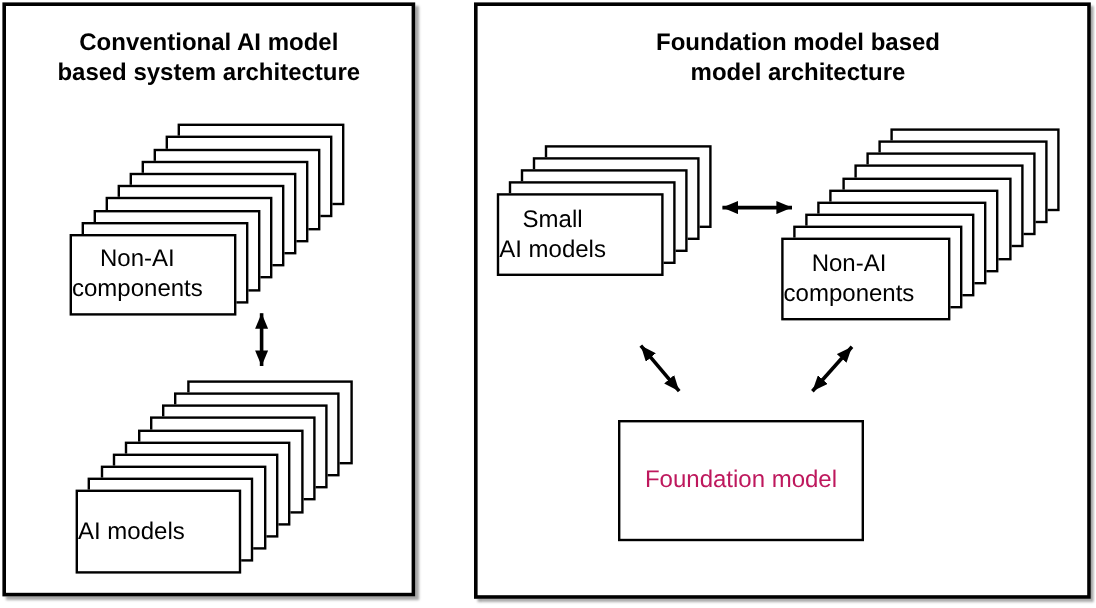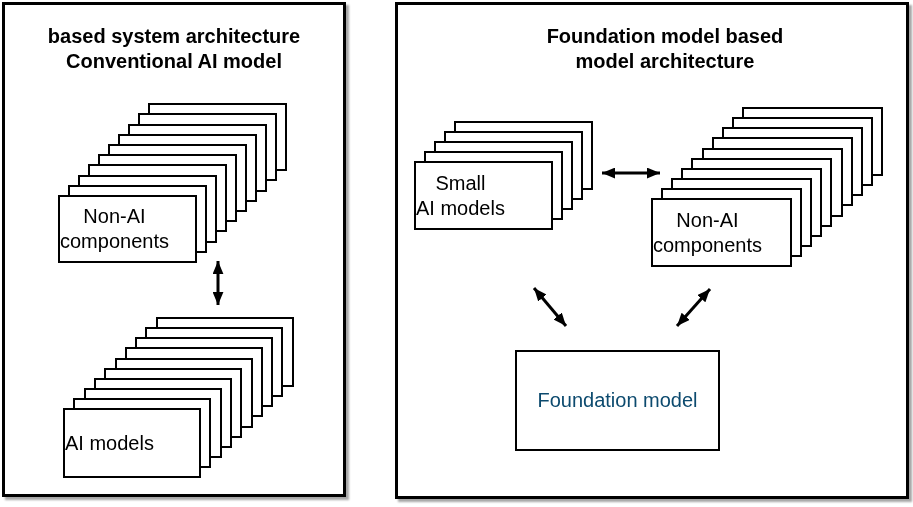--- a/index.html
+++ b/index.html
@@ -55,21 +55,21 @@
     background: #ffffff;
     border: 2px solid #000000;
     display: flex;
     align-items: center;
     justify-content: center;
     z-index: 3;
   }
   .solid-box span {
     font-size: 20px;
     line-height: 25px;
-    color: #0c4a6e;
+    color: #be185d;
   }
   #arrow-overlay {
     position: absolute;
     left: 0; top: 0;
     width: 913px;
     height: 507px;
     pointer-events: none;
     z-index: 4;
   }
   #arrow-overlay line {
@@ -77,22 +77,22 @@
     stroke-width: 3;
   }
 </style>
 </head>
 <body>
 
 <div id="canvas">
 
   <div class="panel" style="left:2px; top:2px; width:344px; height:495px;"></div>
   <div class="panel-title" style="left:2px; top:24px; width:344px;">
+    <span>Conventional AI model</span>
     <span>based system architecture</span>
-    <span>Conventional AI model</span>
   </div>
 
   <div class="panel" style="left:395px; top:2px; width:514px; height:497px;"></div>
   <div class="panel-title" style="left:395px; top:24px; width:540px;">
     <span>Foundation model based</span>
     <span>model architecture</span>
   </div>
 
   <div>
       <div class="stack-box" style="left: 148px; top: 103.2px; width: 139px; height: 68px;"></div>

